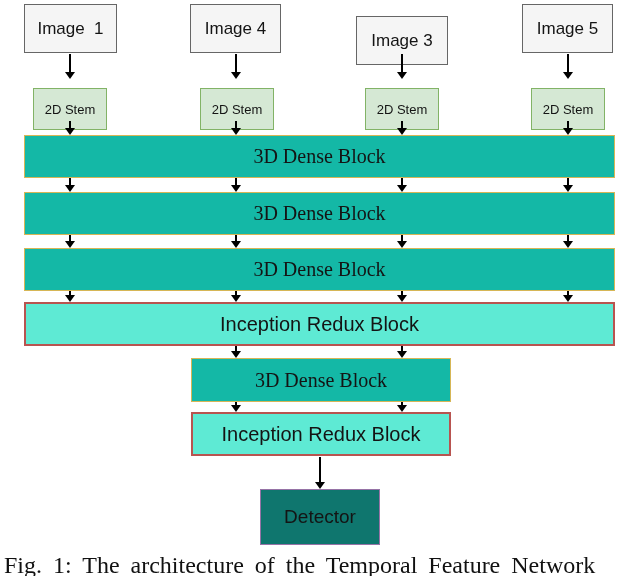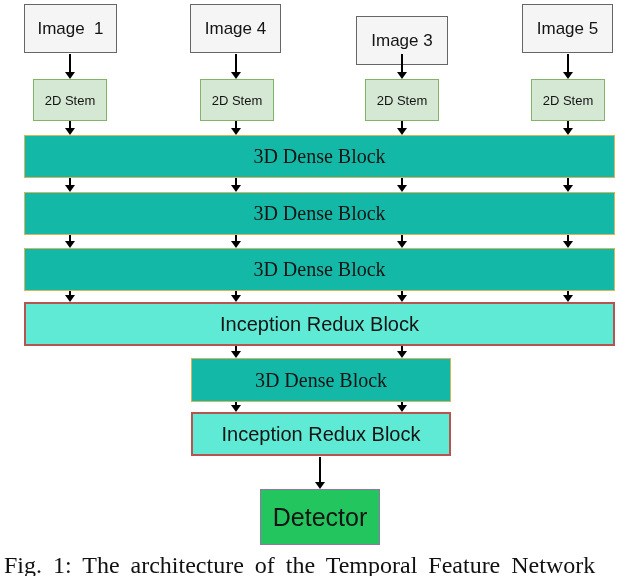--- a/index.html
+++ b/index.html
@@ -20,36 +20,37 @@
   .lbl{white-space:pre;}
   .image-node{
     background:#f5f5f5;
     border:1.5px solid #666666;
     font-size:17px;
   }
   .stem-node{
     background:#d5e8d4;
     border:1px solid #82b366;
     font-size:13px;
+    margin-top:9px;
   }
   .dense-node{
     background:#14b8a6;
     border:1.5px solid #d6b656;
     font-size:20px;
     font-family:Liberation Serif, serif;
   }
   .redux-node{
     background:#5eead4;
     border:2px solid #b85450;
     font-size:20px;
   }
   .detector-node{
-    background:#22c55e;
+    background:#0f766e;
     border:1.5px solid #9673a6;
-    font-size:25px;
+    font-size:19px;
   }
   .arrow{
     position:absolute;
     width:10px;
   }
   .arrow::before{
     content:"";
     position:absolute;
     left:4px;top:0;bottom:5px;width:1.6px;
     background:#000000;

